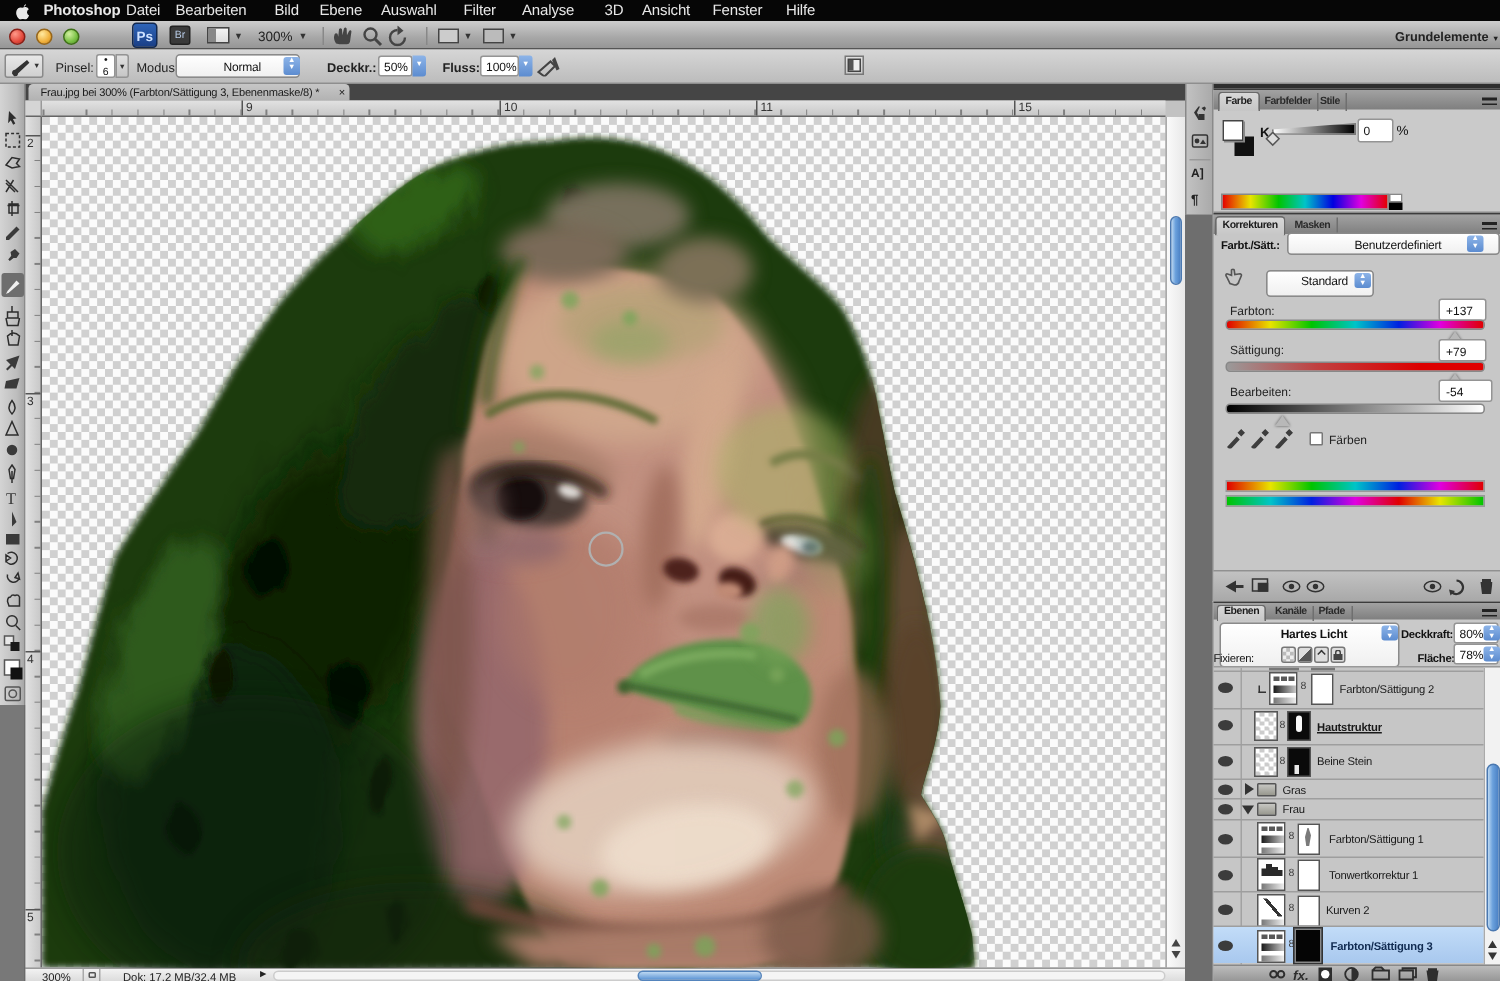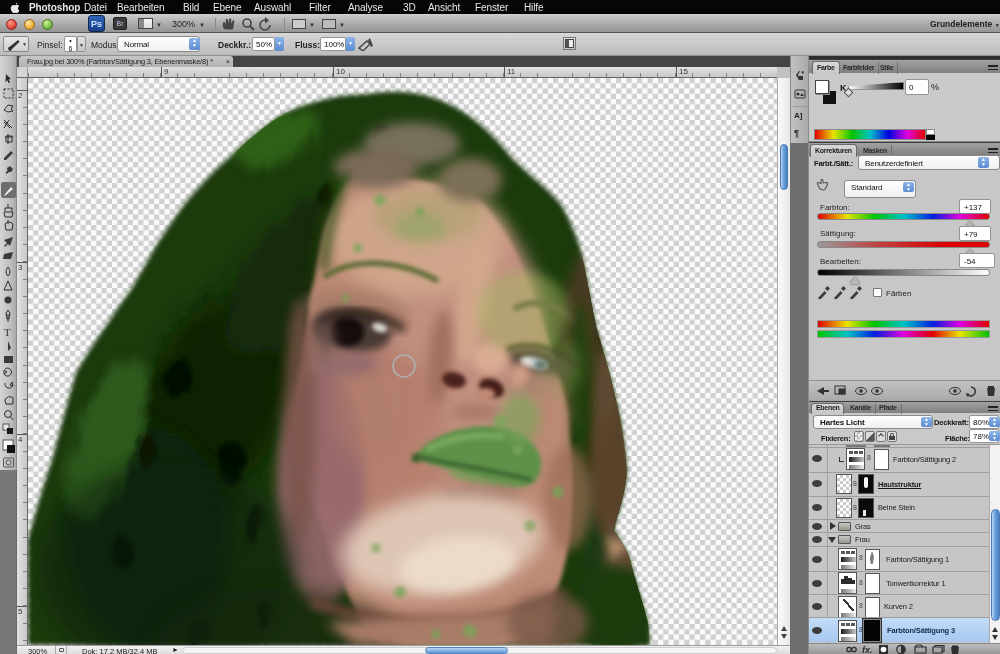--- a/index.html
+++ b/index.html
@@ -6,21 +6,21 @@
 html,body { width:1000px; height:654px; overflow:hidden; }
 body { font-family:"Liberation Sans", sans-serif; background:#c2c2c2; position:relative; }
 .abs { position:absolute; }
 #menubar { left:0; top:0; width:1000px; height:14px; background:#060606; color:#e8e8e8; font-size:10px; }
 #menubar span { position:absolute; top:1.5px; white-space:nowrap; letter-spacing:-0.1px; }
 #appbar { left:0; top:14px; width:1000px; height:19px; background:linear-gradient(#cdcdcd,#a8a8a8 60%,#969696); border-bottom:1px solid #555; }
 .tl { position:absolute; top:5px; width:11px; height:11px; border-radius:50%; }
 #optbar { left:0; top:33px; width:1000px; height:23px; background:linear-gradient(#d6d6d6,#bcbcbc); border-bottom:1px solid #8e8e8e; font-size:8.5px; color:#222; }
 .optlabel { position:absolute; top:7px; }
 .inputbox { position:absolute; background:#fff; border:1px solid #949494; border-radius:2px; font-size:8px; color:#111; }
-.ddbox { position:absolute; background:linear-gradient(#ffffff,#f0f0f0); border:1px solid #8a8a8a; border-radius:3px; font-size:8px; letter-spacing:-0.15px; color:#111; }
+.ddbox { position:absolute; background:linear-gradient(#ffffff,#f0f0f0); border:1px solid #8a8a8a; border-radius:3px; font-size:8px; letter-spacing:-0.15px; color:#111;text-align:center; }
 .stepper { position:absolute; width:11px; background:linear-gradient(#8db4e8,#5c8cd0); border-radius:2px; color:#fff; font-size:5px; line-height:4.5px; text-align:center; }
 #toolbar { left:0; top:56px; width:17px; height:414px; background:linear-gradient(90deg,#d4d4d4,#bdbdbd 70%,#a8a8a8); border-right:1px solid #8a8a8a; }
 #belowtool { left:0; top:470px; width:17px; height:184px; background:#787878; border-right:1px solid #6a6a6a; }
 #tabbar { left:17px; top:56px; width:773px; height:11px; background:#454545; }
 #doctab { position:absolute; left:2px; top:0; width:214px; height:11px; background:linear-gradient(#c6c6c6,#b2b2b2); border-radius:3px 3px 0 0; font-size:7.4px; letter-spacing:-0.15px; color:#1a1a1a; }
 #rulerH { left:28px; top:67px; width:749px; height:11px; background:linear-gradient(#e2e2e2,#c8c8c8); border-bottom:1px solid #666; font-size:8px; color:#333; }
 #rulerC { left:17px; top:67px; width:11px; height:11px; background:#d5d5d5; border-right:1px solid #999; border-bottom:1px solid #666; }
 #rulerV { left:17px; top:78px; width:11px; height:567px; background:linear-gradient(90deg,#e2e2e2,#c8c8c8); border-right:1px solid #666; font-size:8px; color:#333; }
 .tickH { position:absolute; top:0; width:1px; height:10px; background:#555; }
 .tickV { position:absolute; left:0; height:1px; width:10px; background:#555; }
@@ -459,26 +459,26 @@
 </div>
 </div>
 
 <div class="abs" id="ebenenpanel">
 <div class="paneltabs" style="left:0;top:0;width:192px;height:12px">
 <div class="ptab" style="left:2px;height:11px;padding-top:0">Ebenen</div>
 <div class="ptabi" style="left:37px;height:10px;padding-top:0">Kanäle</div>
 <div class="ptabi" style="left:66px;height:10px;padding-top:0">Pfade</div>
 <div style="position:absolute;right:3px;top:4px;width:10px;height:5px;border-top:2px solid #222;border-bottom:1px solid #222"></div>
 </div>
-<div class="ddbox" style="left:4px;top:14px;width:120px;height:14px;padding:2px 0 0 6px;font-weight:bold">Hartes Licht</div>
+<div class="ddbox" style="left:4px;top:14px;width:120px;height:30px;padding:2px 0 0 6px;font-weight:bold">Hartes Licht</div>
 <div class="stepper" style="left:112px;top:16px;height:10px">▲<br>▼</div>
 <div class="lbl" style="left:125px;top:17px;font-size:7.5px;letter-spacing:-0.2px;font-weight:bold;color:#111">Deckkraft:</div>
 <div class="inputbox" style="left:160px;top:14px;width:30px;height:14px;padding:2px 0 0 3px">80%</div>
 <div class="stepper" style="left:180px;top:16px;height:10px">▲<br>▼</div>
-<div class="lbl" style="left:12px;top:33px;font-size:7.5px;letter-spacing:-0.2px;font-weight:bold;color:#111">Fixieren:</div>
+<div class="lbl" style="left:0;top:33px;font-size:7.5px;letter-spacing:-0.2px;font-weight:normal;color:#111">Fixieren:</div>
 <div style="position:absolute;left:45px;top:30px;width:10px;height:11px;border:1px solid #777;border-radius:2px;background:repeating-conic-gradient(#bbb 0 25%,#eee 0 50%) 0 0/5px 5px"></div>
 <div style="position:absolute;left:56px;top:30px;width:10px;height:11px;border:1px solid #777;border-radius:2px;background:linear-gradient(135deg,#ddd 50%,#555 50%)"></div>
 <div style="position:absolute;left:67px;top:30px;width:10px;height:11px;border:1px solid #777;border-radius:2px;background:#ddd"></div>
 <div style="position:absolute;left:70px;top:33px;width:4px;height:4px;border-left:1px solid #333;border-top:1px solid #333;transform:rotate(45deg)"></div>
 <div style="position:absolute;left:78px;top:30px;width:10px;height:11px;border:1px solid #777;border-radius:2px;background:#ddd"></div>
 <div style="position:absolute;left:81px;top:32px;width:4px;height:3px;border:1px solid #444;border-bottom:none;border-radius:2px 2px 0 0"></div>
 <div style="position:absolute;left:80px;top:35px;width:6px;height:4px;background:#444"></div>
 <div class="lbl" style="left:136px;top:33px;font-size:7.5px;letter-spacing:-0.2px;font-weight:bold;color:#111">Fläche:</div>
 <div class="inputbox" style="left:160px;top:28px;width:30px;height:14px;padding:2px 0 0 3px">78%</div>
 <div class="stepper" style="left:180px;top:30px;height:10px">▲<br>▼</div>

